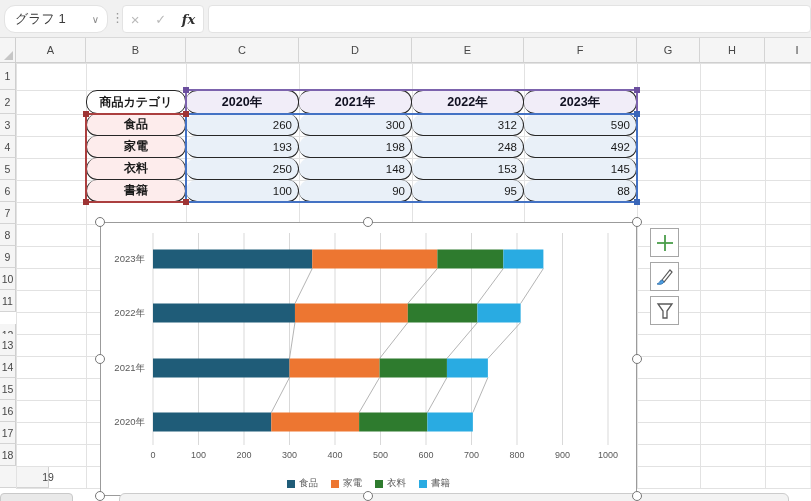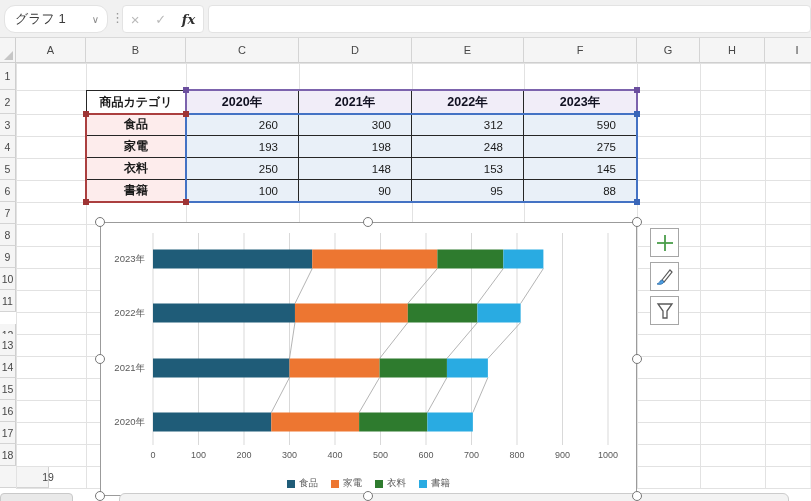--- a/index.html
+++ b/index.html
@@ -22,25 +22,25 @@
   
   .cornercell { position:absolute; left:0; top:38px; width:16px; height:25px; background:#f5f5f5; border-right:1px solid #cfcfcf; border-bottom:1px solid #cfcfcf; }
   .cornercell .tri { position:absolute; right:2px; bottom:2px; width:0; height:0; border-left:9px solid transparent; border-bottom:9px solid #c6c6c6; }
   .colhdrs { position:absolute; left:0; top:38px; width:811px; height:25px; }
   .colhdr { position:absolute; top:0; height:25px; background:#f5f5f5; border-right:1px solid #d4d4d4; border-bottom:1px solid #cfcfcf; color:#474747; font-size:11px; text-align:center; line-height:24px; }
   .rowhdrs { position:absolute; left:0; top:63px; width:16px; height:438px; }
   .rowhdr { position:absolute; left:0; width:16px; background:#f5f5f5; border-right:1px solid #cfcfcf; border-bottom:1px solid #d4d4d4; color:#474747; font-size:10.5px; display:flex; align-items:center; justify-content:center; }
 
   
   .dtable { position:absolute; left:86px; top:90px; width:551px; height:112px; }
-  .cell { position:absolute; border-right:1px solid #262626; border-bottom:1px solid #262626; font-size:11.5px; color:#1a1a1a; display:flex; align-items:center; }
+  .cell { position:absolute; border-right:1px solid #262626; border-bottom:1px solid #262626; font-size:11.5px; color:#1a1a1a; display:flex; align-items:center;border-radius:11px; }
   .cell.cornerhdr { background:#ffffff; border:1px solid #262626; font-weight:bold; justify-content:center; font-size:12px; }
   .cell.yearhdr { background:#f1edf8; border-top:1px solid #262626; font-weight:bold; justify-content:center; font-size:12.5px; color:#101020; }
   .cell.rowlabel { background:#fdecec; border-left:1px solid #262626; font-weight:bold; justify-content:center; font-size:12px; }
-  .cell.val { background:#e9f0f8; justify-content:flex-end; padding-right:20px; }
+  .cell.val { background:#e9f0f8; justify-content:flex-end; padding-right:6px; }
 
   
   .rangebox { position:absolute; pointer-events:none; }
   .rb-purple { border:2px solid #7c63ad; }
   .rb-red { border:2px solid #ab3f3f; }
   .rb-blue { border:2px solid #4472c4; }
   .handle { position:absolute; width:6px; height:6px; pointer-events:none; }
   .h-purple { background:#6b4f9e; }
   .h-red { background:#9e3434; }
   .h-blue { background:#3a66b8; }
@@ -153,21 +153,21 @@
       <div class="cell yearhdr" style="left: 438px; top: 0px; width: 113px; height: 24px;">2023年</div>
       <div class="cell rowlabel" style="left: 0px; top: 24px; width: 100px; height: 22px;">食品</div>
       <div class="cell val" style="left: 100px; top: 24px; width: 113px; height: 22px;">260</div>
       <div class="cell val" style="left: 213px; top: 24px; width: 113px; height: 22px;">300</div>
       <div class="cell val" style="left: 326px; top: 24px; width: 112px; height: 22px;">312</div>
       <div class="cell val" style="left: 438px; top: 24px; width: 113px; height: 22px;">590</div>
       <div class="cell rowlabel" style="left: 0px; top: 46px; width: 100px; height: 22px;">家電</div>
       <div class="cell val" style="left: 100px; top: 46px; width: 113px; height: 22px;">193</div>
       <div class="cell val" style="left: 213px; top: 46px; width: 113px; height: 22px;">198</div>
       <div class="cell val" style="left: 326px; top: 46px; width: 112px; height: 22px;">248</div>
-      <div class="cell val" style="left: 438px; top: 46px; width: 113px; height: 22px;">275</div>
+      <div class="cell val" style="left: 438px; top: 46px; width: 113px; height: 22px;">492</div>
       <div class="cell rowlabel" style="left: 0px; top: 68px; width: 100px; height: 22px;">衣料</div>
       <div class="cell val" style="left: 100px; top: 68px; width: 113px; height: 22px;">250</div>
       <div class="cell val" style="left: 213px; top: 68px; width: 113px; height: 22px;">148</div>
       <div class="cell val" style="left: 326px; top: 68px; width: 112px; height: 22px;">153</div>
       <div class="cell val" style="left: 438px; top: 68px; width: 113px; height: 22px;">145</div>
       <div class="cell rowlabel" style="left: 0px; top: 90px; width: 100px; height: 22px;">書籍</div>
       <div class="cell val" style="left: 100px; top: 90px; width: 113px; height: 22px;">100</div>
       <div class="cell val" style="left: 213px; top: 90px; width: 113px; height: 22px;">90</div>
       <div class="cell val" style="left: 326px; top: 90px; width: 112px; height: 22px;">95</div>
       <div class="cell val" style="left: 438px; top: 90px; width: 113px; height: 22px;">88</div>

